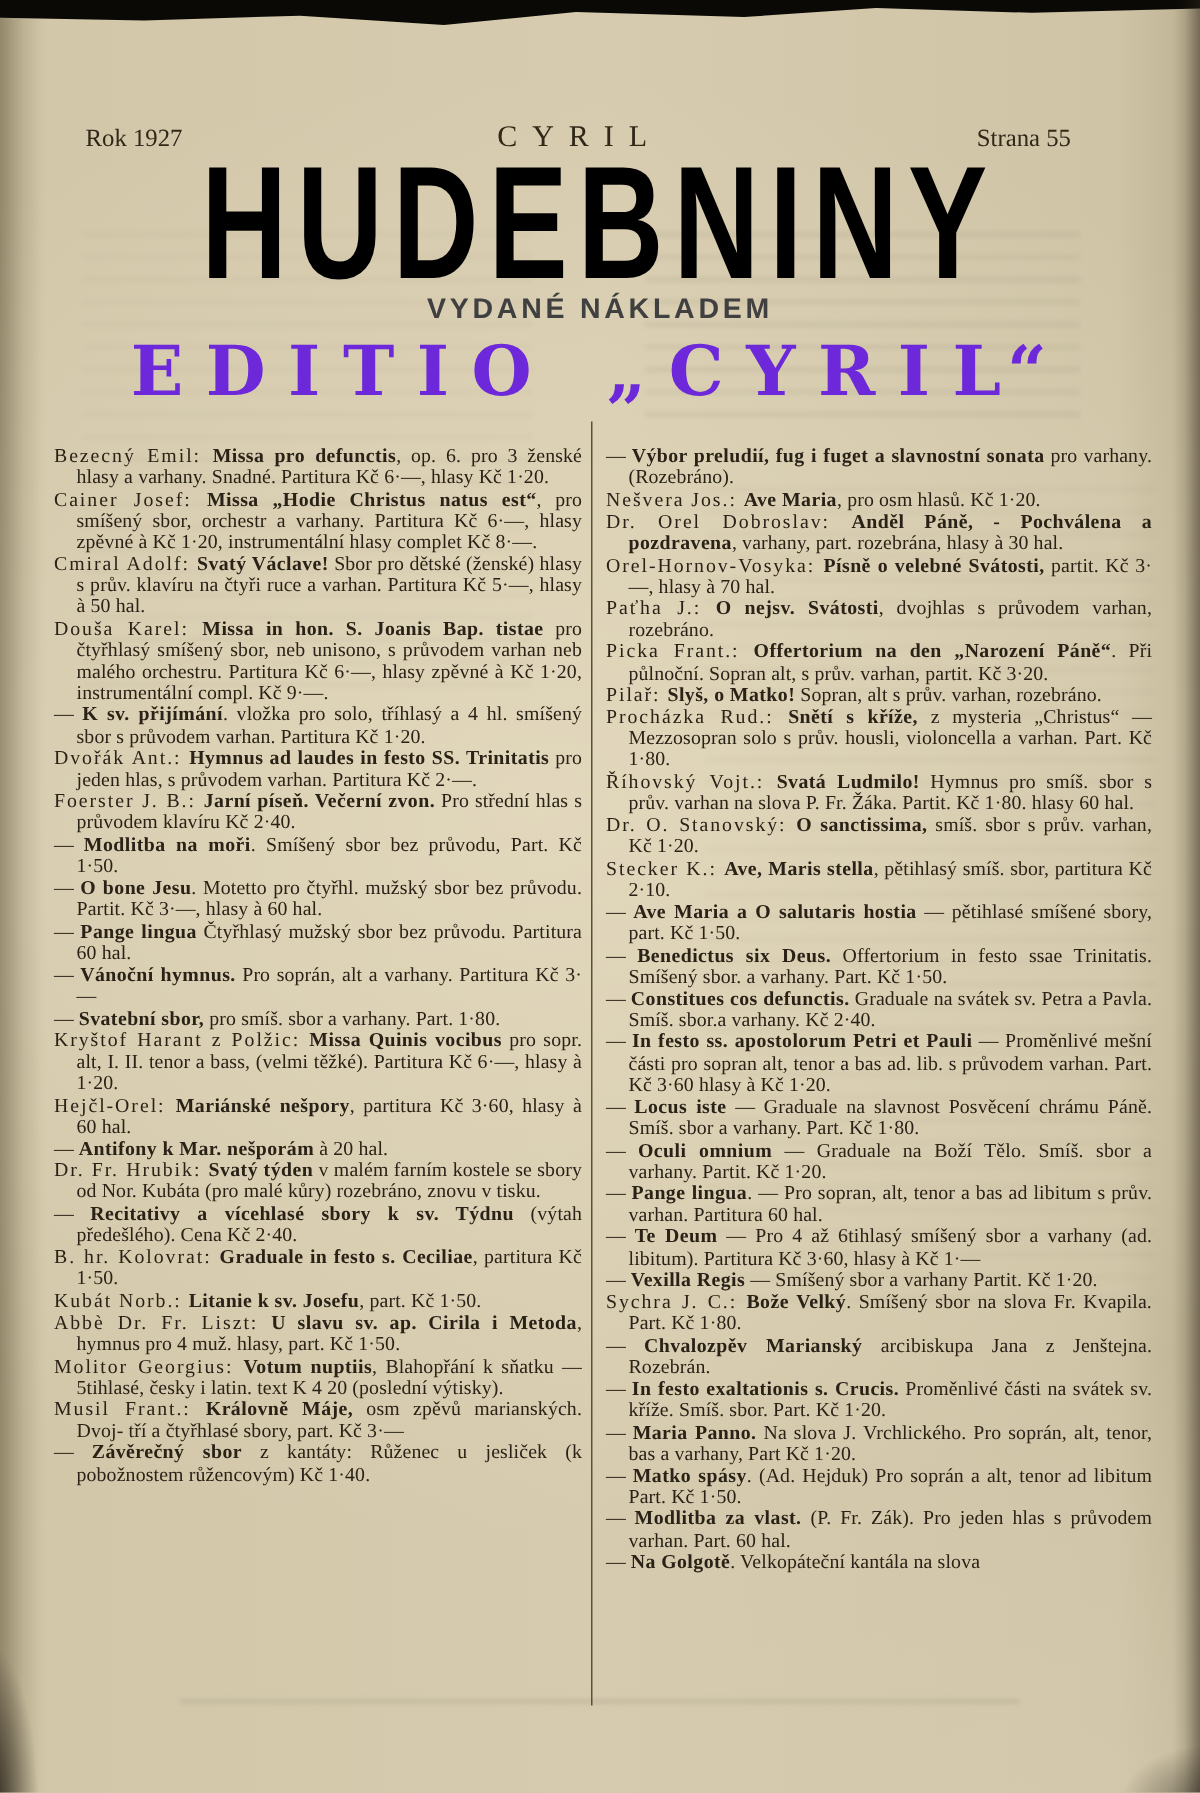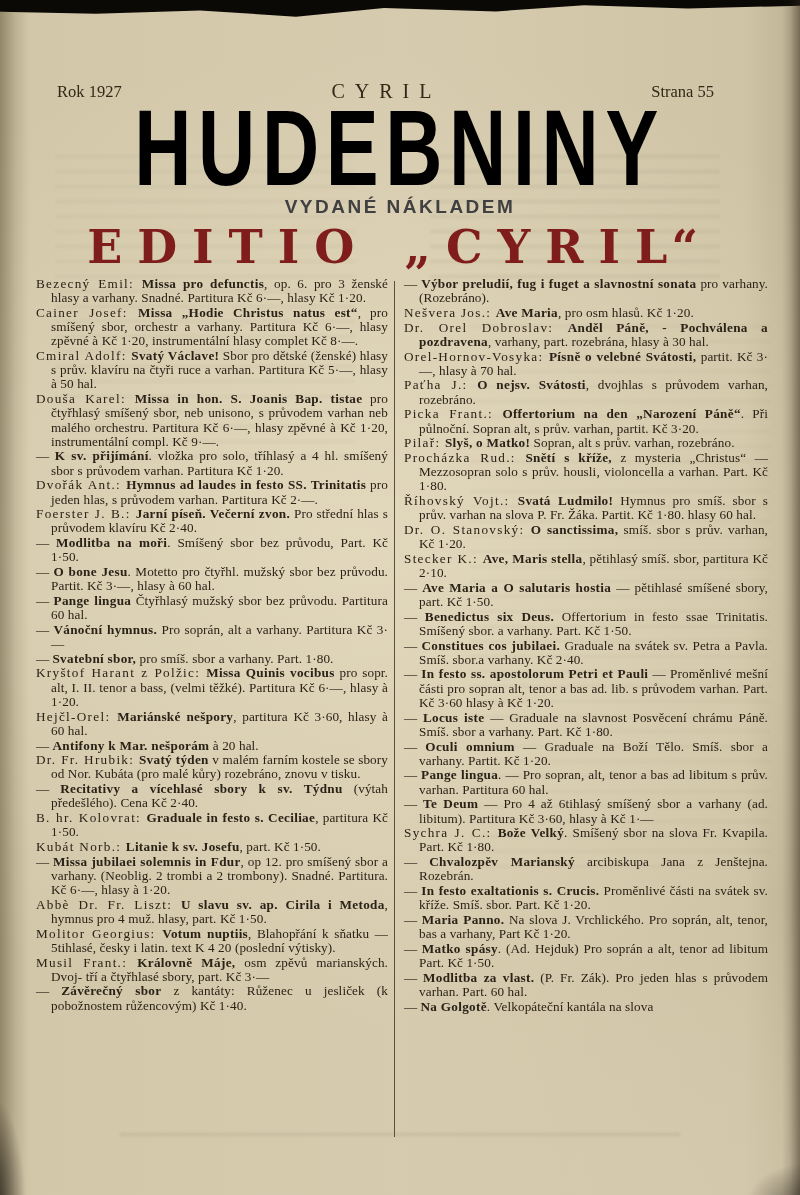--- a/index.html
+++ b/index.html
@@ -36,24 +36,24 @@
   .journal{letter-spacing:10px;font-size:20px;}
   .main-title{position:absolute;top:98px;left:0;width:800px;text-align:center;margin:0;
     font-family:"Liberation Sans", sans-serif;font-weight:700;color:#000000;}
   .main-title span{display:inline-block;font-size:107px;line-height:.95;letter-spacing:9px;
     transform:scaleX(.74);transform-origin:center;}
   .subtitle{position:absolute;top:196px;left:0;width:800px;text-align:center;
     font-family:"Liberation Sans", sans-serif;font-weight:700;font-size:19px;
     letter-spacing:2.5px;color:#404040;}
   .edition{position:absolute;top:220px;left:0;width:800px;text-align:center;
     font-family:"DejaVu Serif", serif;font-weight:700;font-size:46px;
-    letter-spacing:15px;word-spacing:4px;color:#7f1d1d;white-space:nowrap;}
+    letter-spacing:15px;word-spacing:4px;color:#6d28d9;white-space:nowrap;}
   
   .columns{position:absolute;top:277px;left:36px;right:32px;height:888px;display:flex;}
-  .col{font-size:13.2px;line-height:14.2px;text-align:justify;letter-spacing:.1px;}
+  .col{font-size:13.2px;line-height:14.2px;text-align:justify;letter-spacing:.1px;margin-top:20px;}
   .col-left{width:352px;}
   .divider{width:1px;align-self:stretch;background:#5a4f3b;margin:4px 9px 28px 6px;}
   .col-right{flex:1;}
   .entry{margin:0 0 .5px 0;padding-left:15px;text-indent:-15px;}
   .author{letter-spacing:1.3px;}
   .title{font-weight:700;letter-spacing:.3px;}
   .dash{letter-spacing:0;}
 </style>
 </head>
 <body>
@@ -92,47 +92,47 @@
       <p class="entry"><span class="dash">— </span><b class="title">Pange lingua</b><span class="rest"> Čtyřhlasý mužský sbor bez průvodu. Partitura 60 hal.</span></p>
       <p class="entry"><span class="dash">— </span><b class="title">Vánoční hymnus.</b><span class="rest"> Pro soprán, alt a varhany. Partitura Kč 3·—</span></p>
       <p class="entry"><span class="dash">— </span><b class="title">Svatební sbor,</b><span class="rest"> pro smíš. sbor a varhany. Part. 1·80.</span></p>
       <p class="entry"><span class="author">Kryštof Harant z Polžic: </span><b class="title">Missa Quinis vocibus</b><span class="rest"> pro sopr. alt, I. II. tenor a bass, (velmi těžké). Partitura Kč 6·—, hlasy à 1·20.</span></p>
       <p class="entry"><span class="author">Hejčl-Orel: </span><b class="title">Mariánské nešpory</b><span class="rest">, partitura Kč 3·60, hlasy à 60 hal.</span></p>
       <p class="entry"><span class="dash">— </span><b class="title">Antifony k Mar. nešporám</b><span class="rest"> à 20 hal.</span></p>
       <p class="entry"><span class="author">Dr. Fr. Hrubik: </span><b class="title">Svatý týden</b><span class="rest"> v malém farním kostele se sbory od Nor. Kubáta (pro malé kůry) rozebráno, znovu v tisku.</span></p>
       <p class="entry"><span class="dash">— </span><b class="title">Recitativy a vícehlasé sbory k sv. Týdnu</b><span class="rest"> (výtah předešlého). Cena Kč 2·40.</span></p>
       <p class="entry"><span class="author">B. hr. Kolovrat: </span><b class="title">Graduale in festo s. Ceciliae</b><span class="rest">, partitura Kč 1·50.</span></p>
       <p class="entry"><span class="author">Kubát Norb.: </span><b class="title">Litanie k sv. Josefu</b><span class="rest">, part. Kč 1·50.</span></p>
-      <p class="entry"><span class="dash">— </span><b class="title">Missa jubilaei solemnis in Fdur</b><span class="rest">, op 12. pro smíšený sbor a varhany. (Neoblig. 2 trombi a 2 trombony). Snadné. Partitura. Kč 6·—, hlasy à 1·20.</span></p>
       <p class="entry"><span class="author">Abbè Dr. Fr. Liszt: </span><b class="title">U slavu sv. ap. Cirila i Metoda</b><span class="rest">, hymnus pro 4 muž. hlasy, part. Kč 1·50.</span></p>
       <p class="entry"><span class="author">Molitor Georgius: </span><b class="title">Votum nuptiis</b><span class="rest">, Blahopřání k sňatku — 5tihlasé, česky i latin. text K 4 20 (poslední výtisky).</span></p>
       <p class="entry"><span class="author">Musil Frant.: </span><b class="title">Královně Máje,</b><span class="rest"> osm zpěvů marianských. Dvoj- tří a čtyřhlasé sbory, part. Kč 3·—</span></p>
       <p class="entry"><span class="dash">— </span><b class="title">Závěrečný sbor</b><span class="rest"> z kantáty: Růženec u jesliček (k pobožnostem růžencovým) Kč 1·40.</span></p>
     </div>
   <div class="divider"></div>
   <div class="col col-right" id="col-right">
       <p class="entry"><span class="dash">— </span><b class="title">Výbor preludií, fug i fuget a slavnostní sonata</b><span class="rest"> pro varhany. (Rozebráno).</span></p>
       <p class="entry"><span class="author">Nešvera Jos.: </span><b class="title">Ave Maria</b><span class="rest">, pro osm hlasů. Kč 1·20.</span></p>
       <p class="entry"><span class="author">Dr. Orel Dobroslav: </span><b class="title">Anděl Páně, - Pochválena a pozdravena</b><span class="rest">, varhany, part. rozebrána, hlasy à 30 hal.</span></p>
       <p class="entry"><span class="author">Orel-Hornov-Vosyka: </span><b class="title">Písně o velebné Svátosti,</b><span class="rest"> partit. Kč 3·—, hlasy à 70 hal.</span></p>
       <p class="entry"><span class="author">Paťha J.: </span><b class="title">O nejsv. Svátosti</b><span class="rest">, dvojhlas s průvodem varhan, rozebráno.</span></p>
       <p class="entry"><span class="author">Picka Frant.: </span><b class="title">Offertorium na den „Narození Páně“</b><span class="rest">. Při půlnoční. Sopran alt, s prův. varhan, partit. Kč 3·20.</span></p>
       <p class="entry"><span class="author">Pilař: </span><b class="title">Slyš, o Matko!</b><span class="rest"> Sopran, alt s prův. varhan, rozebráno.</span></p>
       <p class="entry"><span class="author">Procházka Rud.: </span><b class="title">Snětí s kříže,</b><span class="rest"> z mysteria „Christus“ — Mezzosopran solo s prův. housli, violoncella a varhan. Part. Kč 1·80.</span></p>
       <p class="entry"><span class="author">Říhovský Vojt.: </span><b class="title">Svatá Ludmilo!</b><span class="rest"> Hymnus pro smíš. sbor s prův. varhan na slova P. Fr. Žáka. Partit. Kč 1·80. hlasy 60 hal.</span></p>
       <p class="entry"><span class="author">Dr. O. Stanovský: </span><b class="title">O sanctissima,</b><span class="rest"> smíš. sbor s prův. varhan, Kč 1·20.</span></p>
       <p class="entry"><span class="author">Stecker K.: </span><b class="title">Ave, Maris stella</b><span class="rest">, pětihlasý smíš. sbor, partitura Kč 2·10.</span></p>
       <p class="entry"><span class="dash">— </span><b class="title">Ave Maria a O salutaris hostia</b><span class="rest"> — pětihlasé smíšené sbory, part. Kč 1·50.</span></p>
       <p class="entry"><span class="dash">— </span><b class="title">Benedictus six Deus.</b><span class="rest"> Offertorium in festo ssae Trinitatis. Smíšený sbor. a varhany. Part. Kč 1·50.</span></p>
-      <p class="entry"><span class="dash">— </span><b class="title">Constitues cos jubilaei.</b><span class="rest"> Graduale na svátek sv. Petra a Pavla. Smíš. sbor.a varhany. Kč 2·40.</span></p>
+      <p class="entry"><span class="dash">— </span><b class="title">Constitues cos defunctis.</b><span class="rest"> Graduale na svátek sv. Petra a Pavla. Smíš. sbor.a varhany. Kč 2·40.</span></p>
       <p class="entry"><span class="dash">— </span><b class="title">In festo ss. apostolorum Petri et Pauli</b><span class="rest"> — Proměnlivé mešní části pro sopran alt, tenor a bas ad. lib. s průvodem varhan. Part. Kč 3·60 hlasy à Kč 1·20.</span></p>
       <p class="entry"><span class="dash">— </span><b class="title">Locus iste</b><span class="rest"> — Graduale na slavnost Posvěcení chrámu Páně. Smíš. sbor a varhany. Part. Kč 1·80.</span></p>
       <p class="entry"><span class="dash">— </span><b class="title">Oculi omnium</b><span class="rest"> — Graduale na Boží Tělo. Smíš. sbor a varhany. Partit. Kč 1·20.</span></p>
       <p class="entry"><span class="dash">— </span><b class="title">Pange lingua</b><span class="rest">. — Pro sopran, alt, tenor a bas ad libitum s prův. varhan. Partitura 60 hal.</span></p>
       <p class="entry"><span class="dash">— </span><b class="title">Te Deum</b><span class="rest"> — Pro 4 až 6tihlasý smíšený sbor a varhany (ad. libitum). Partitura Kč 3·60, hlasy à Kč 1·—</span></p>
+      <p class="entry"><span class="dash">— </span><b class="title">Vexilla Regis</b><span class="rest"> — Smíšený sbor a varhany Partit. Kč 1·20.</span></p>
       <p class="entry"><span class="author">Sychra J. C.: </span><b class="title">Bože Velký</b><span class="rest">. Smíšený sbor na slova Fr. Kvapila. Part. Kč 1·80.</span></p>
       <p class="entry"><span class="dash">— </span><b class="title">Chvalozpěv Marianský</b><span class="rest"> arcibiskupa Jana z Jenštejna. Rozebrán.</span></p>
       <p class="entry"><span class="dash">— </span><b class="title">In festo exaltationis s. Crucis.</b><span class="rest"> Proměnlivé části na svátek sv. kříže. Smíš. sbor. Part. Kč 1·20.</span></p>
       <p class="entry"><span class="dash">— </span><b class="title">Maria Panno.</b><span class="rest"> Na slova J. Vrchlického. Pro soprán, alt, tenor, bas a varhany, Part Kč 1·20.</span></p>
       <p class="entry"><span class="dash">— </span><b class="title">Matko spásy</b><span class="rest">. (Ad. Hejduk) Pro soprán a alt, tenor ad libitum Part. Kč 1·50.</span></p>
       <p class="entry"><span class="dash">— </span><b class="title">Modlitba za vlast.</b><span class="rest"> (P. Fr. Zák). Pro jeden hlas s průvodem varhan. Part. 60 hal.</span></p>
       <p class="entry"><span class="dash">— </span><b class="title">Na Golgotě</b><span class="rest">. Velkopáteční kantála na slova</span></p>
     </div>
 </div>
 

